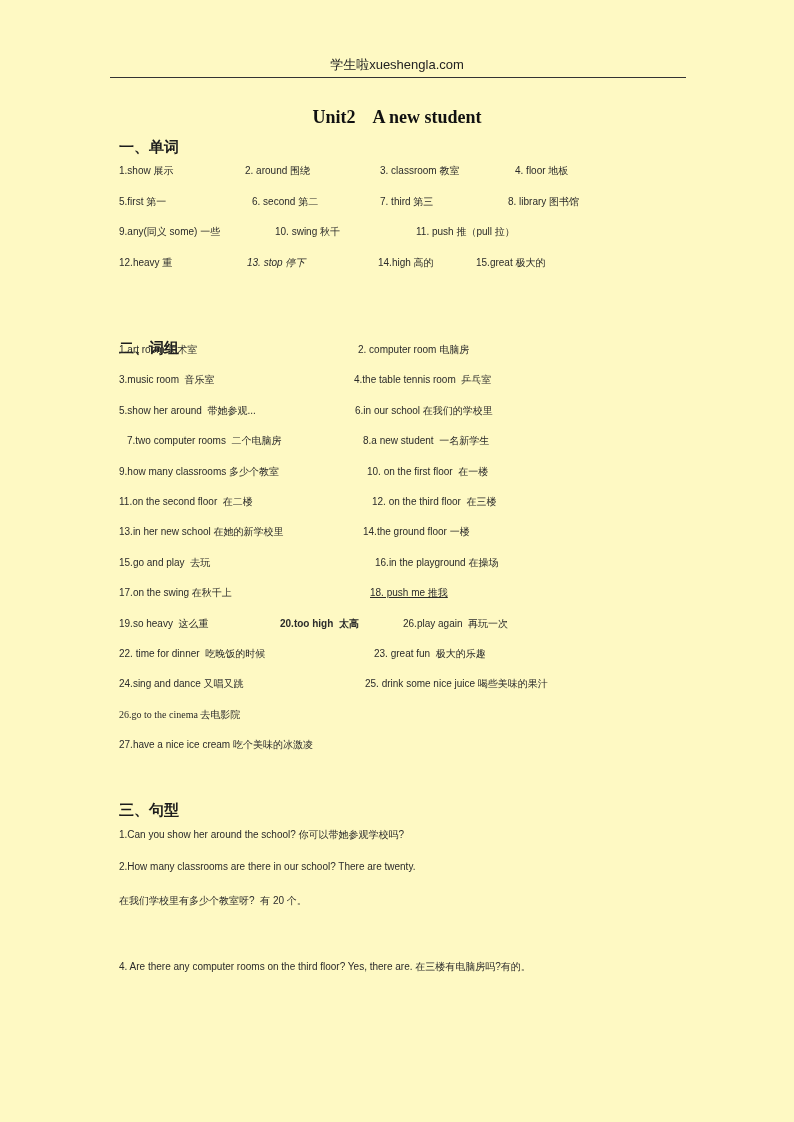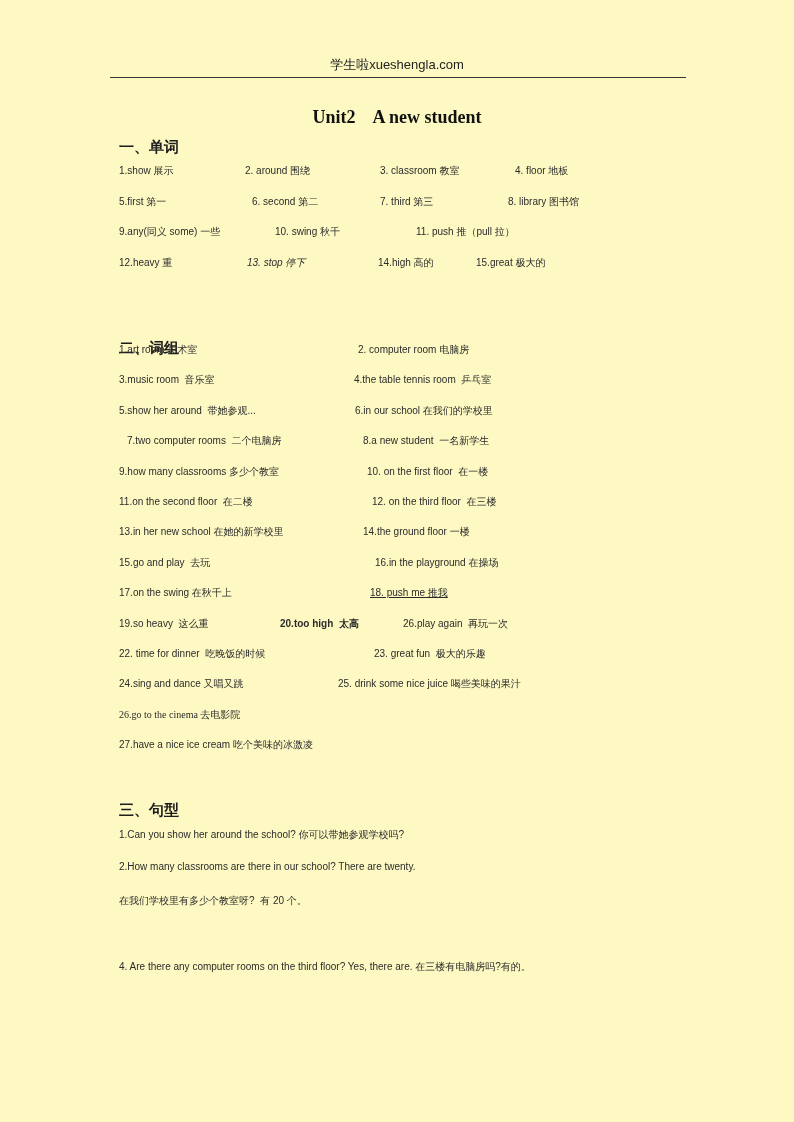--- a/index.html
+++ b/index.html
@@ -123,21 +123,21 @@
         <span class="seg" style="left: 119px;">19.so heavy  这么重</span>
         <span class="seg" style="left: 280px; font-weight: bold;">20.too high  太高</span>
         <span class="seg" style="left: 403px;">26.play again  再玩一次</span>
       </div>
       <div class="line" style="top: 647px;">
         <span class="seg" style="left: 119px;">22. time for dinner  吃晚饭的时候</span>
         <span class="seg" style="left: 374px;">23. great fun  极大的乐趣</span>
       </div>
       <div class="line" style="top: 677.4px;">
         <span class="seg" style="left: 119px;">24.sing and dance 又唱又跳</span>
-        <span class="seg" style="left: 338px;">25. drink some nice juice 喝些美味的果汁</span>
+        <span class="seg" style="left: 365px;">25. drink some nice juice 喝些美味的果汁</span>
       </div>
       <div class="line" style="top: 707.8px;">
         <span class="seg" style="left: 119px; font-family: Liberation Serif, serif;">26.go to the cinema 去电影院</span>
       </div>
       <div class="line" style="top: 738.2px;">
         <span class="seg" style="left: 119px;">27.have a nice ice cream 吃个美味的冰激凌</span>
       </div>
     </div>
 
   <div class="section-heading" id="heading-sentences">三、句型</div>

